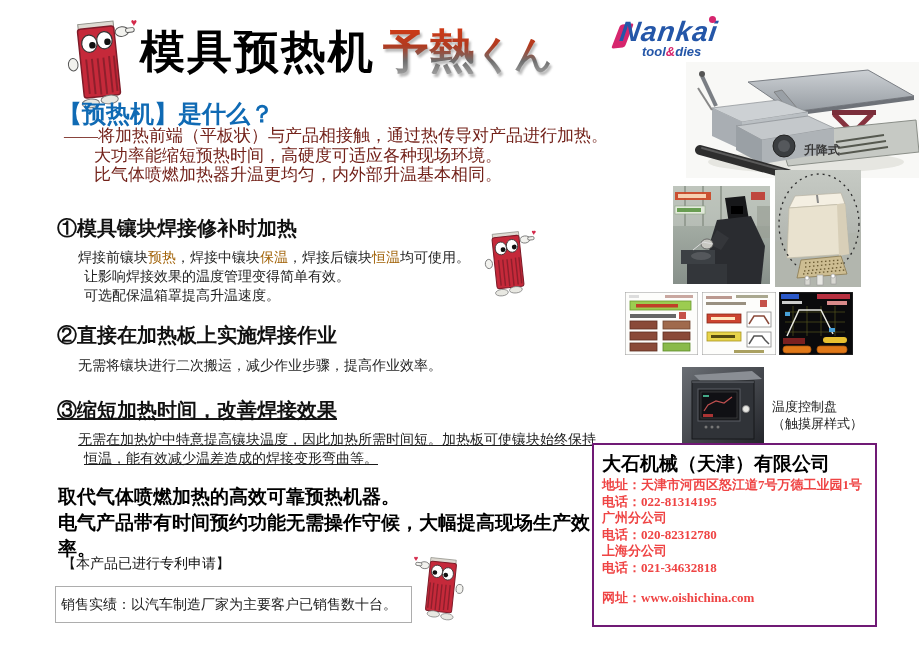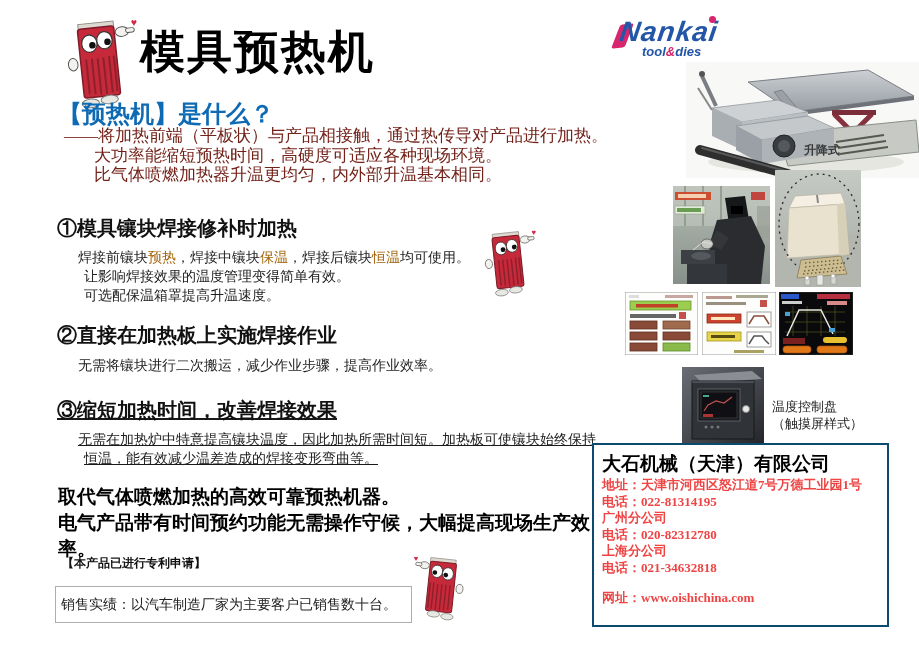--- a/index.html
+++ b/index.html
@@ -37,30 +37,30 @@
   .sec2{left:57px;top:322px;width:470px;}
   .sec3{left:57px;top:397px;width:540px;text-decoration:underline;}
   .sec-body .i1{padding-left:21px;}
   .sec-body .i2{padding-left:27px;}
   .sec1 .sec-body{margin-top:6px;}
   .sec2 .sec-body{margin-top:7px;}
   .sec3 .sec-body{margin-top:6px;}
 
   .statement{left:58px;top:484px;width:545px;font-size:19px;font-weight:bold;color:#000;line-height:26px;}
 
-  .patent{left:62px;top:555px;font-size:12px;font-weight:bold;color:#111;}
+  .patent{left:62px;top:555px;font-size:14px;font-weight:normal;color:#111;}
   .sales-box{left:55px;top:586px;width:350px;height:26px;border:1px solid #adadad;
              padding:9px 0 0 5px;font-size:14px;color:#222;}
 
   
   .lift-label{left:804px;top:142px;font-size:12px;color:#3a3a3a;font-weight:bold;}
   .cab-label{left:772px;top:398px;font-size:13px;color:#222;line-height:17px;}
 
-  .company-box{left:592px;top:443px;width:273px;height:166px;border:2px solid #0c4a6e;
-               padding:6px 12px 8px 8px;background:#fff;}
+  .company-box{left:592px;top:443px;width:273px;height:166px;border:2px solid #701a75;
+               padding:6px 0 8px 8px;background:#fff;}
   .company-name{font-size:19px;font-weight:bold;color:#000;line-height:26px;
                 font-family:"Liberation Serif","DejaVu Serif",serif;}
   .company-line{font-family:Liberation Serif, serif;font-size:13px;font-weight:bold;
                 color:#ef4444;line-height:16.5px;}
   .company-web{margin-top:14px;}
 
   .photo{position:absolute;display:block;}
   svg{display:block;}
   .hidden-defs{position:absolute;width:0;height:0;overflow:hidden;}
 </style>
@@ -90,20 +90,23 @@
 </svg>
 
 <div class="page">
 
   <svg class="abs photo" style="left:55px;top:14px" width="88" height="96" viewBox="0 0 90 100">
       <use href="#mascot-g"></use>
     </svg>
 
   <div class="abs doc-title">模具预热机</div>
 
+  <div class="abs yonetsu">
+    <span class="big">予熱</span><span class="small">くん</span>
+  </div>
 
   <div class="abs nankai">
     <div style="position:relative;">
       <span class="nankai-slash"></span>
       <span class="nankai-name">Nankai</span>
       <span class="nankai-dot"></span>
     </div>
     <div class="nankai-sub">
       <span>tool</span><span class="amp">&amp;</span><span>dies</span>
     </div>

